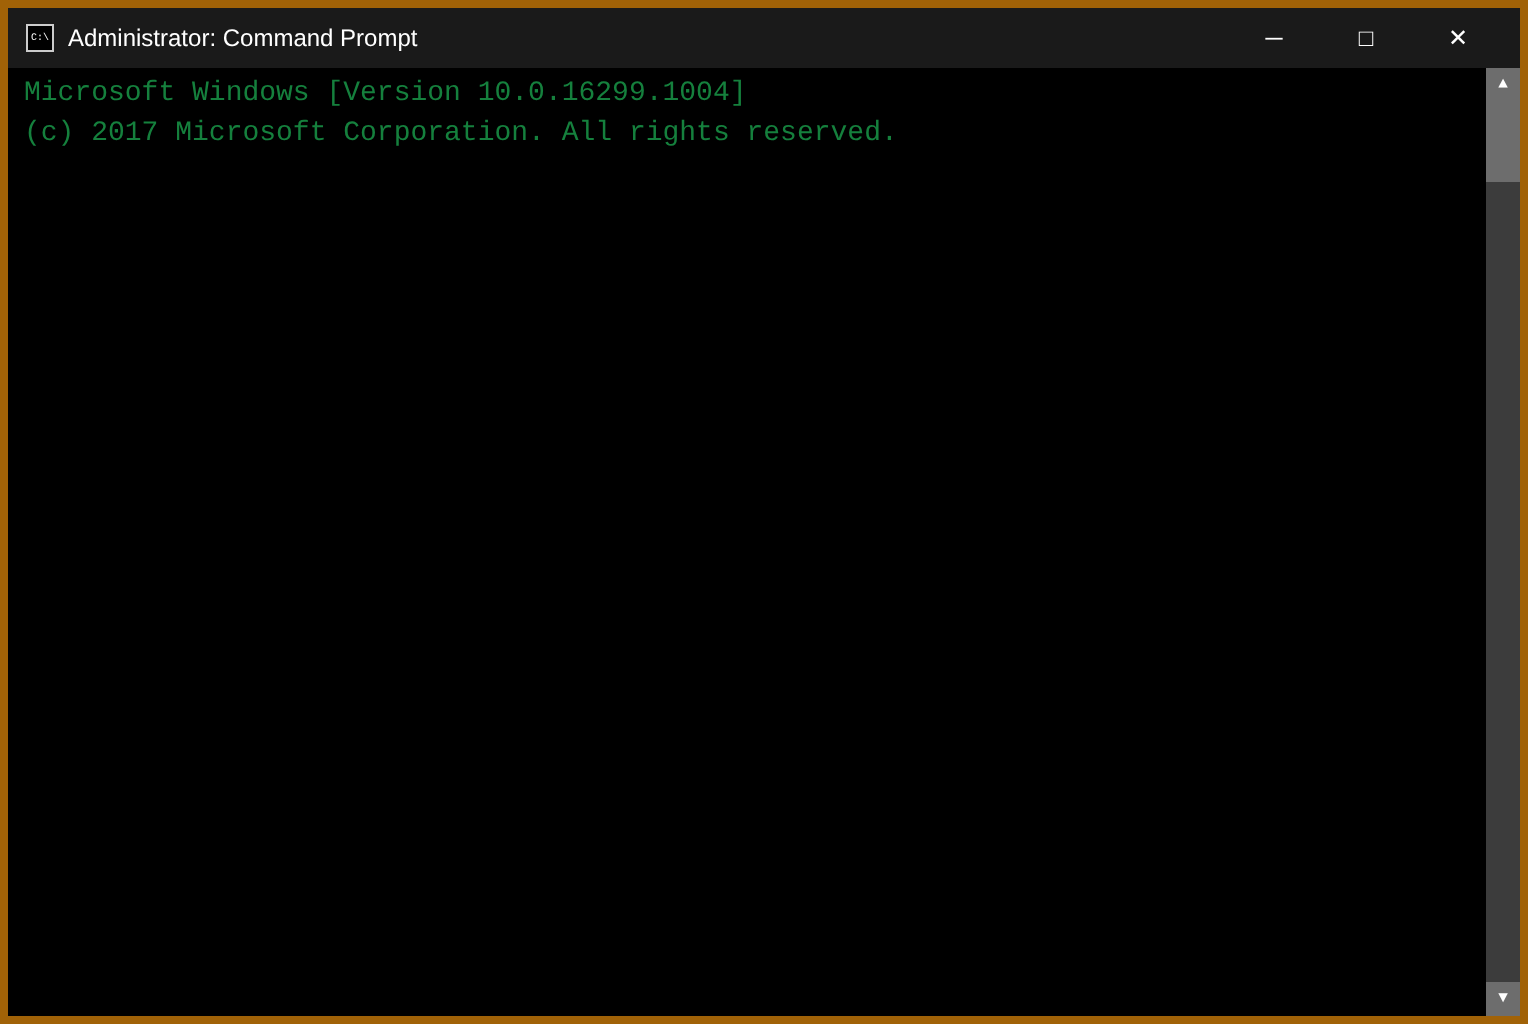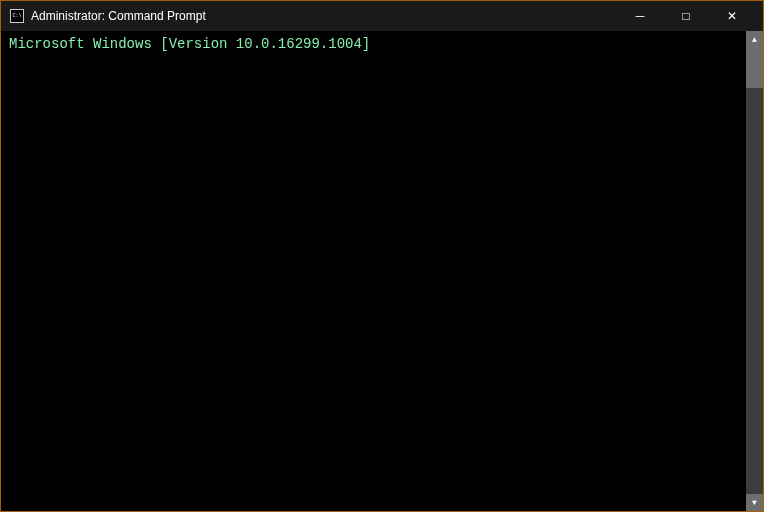--- a/index.html
+++ b/index.html
@@ -14,21 +14,21 @@
       background: #000;
       font-family: 'Courier New', Courier, monospace;
       overflow: hidden;
     }
 
     .window {
       width: 764px;
       height: 512px;
       display: flex;
       flex-direction: column;
-      border: 1px solid #a16207;
+      border: 4px solid #a16207;
     }
 
     .title-bar {
       height: 30px;
       background: #1a1a1a;
       display: flex;
       align-items: center;
       justify-content: space-between;
       padding: 0 8px;
       flex-shrink: 0;
@@ -97,21 +97,21 @@
       flex: 1;
       background: #000;
       display: flex;
       overflow: hidden;
       position: relative;
     }
 
     .console-content {
       flex: 1;
       padding: 4px 8px;
-      color: #86efac;
+      color: #15803d;
       font-size: 14px;
       line-height: 1.4;
       font-family: 'Courier New', Courier, monospace;
       overflow: hidden;
     }
 
     .console-content .line {
       white-space: pre;
     }
 
@@ -166,20 +166,21 @@
     <div class="title-bar-controls">
       <button class="control-btn">─</button>
       <button class="control-btn">□</button>
       <button class="control-btn close-btn">✕</button>
     </div>
   </div>
 
   <div class="console-area">
     <div class="console-content">
       <div class="line">Microsoft Windows [Version 10.0.16299.1004]</div>
+      <div class="line">(c) 2017 Microsoft Corporation. All rights reserved.</div>
       <div class="line"></div>
     </div>
     <div class="scrollbar">
       <div class="scrollbar-arrow">▲</div>
       <div class="scrollbar-track">
         <div class="scrollbar-thumb"></div>
       </div>
       <div class="scrollbar-arrow">▼</div>
     </div>
   </div>

